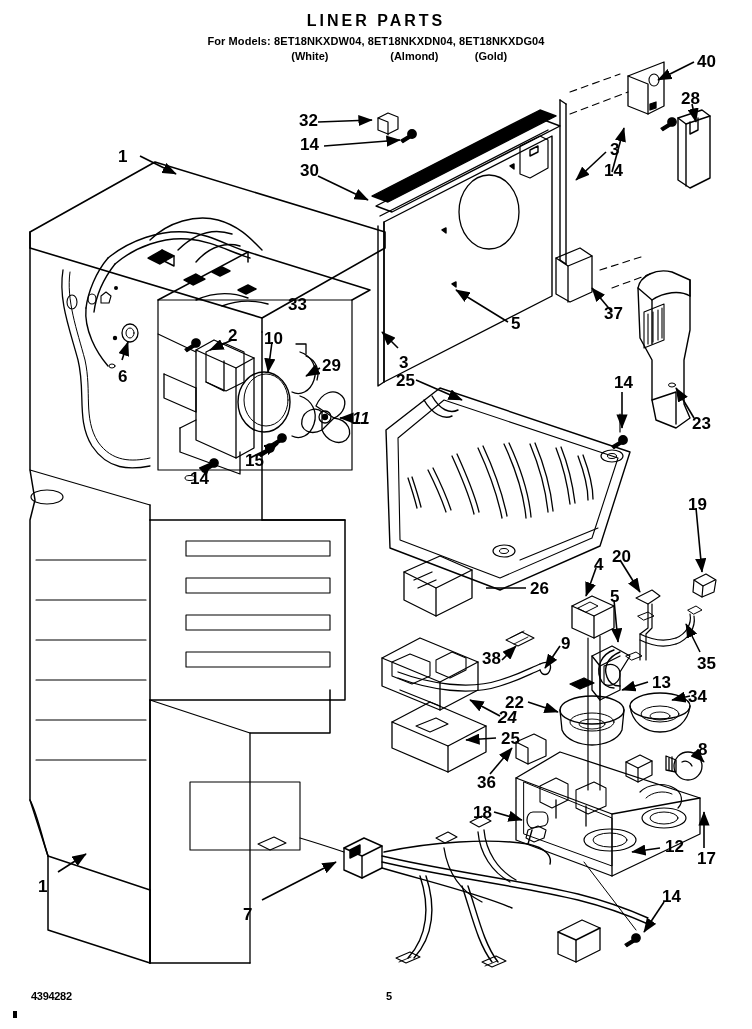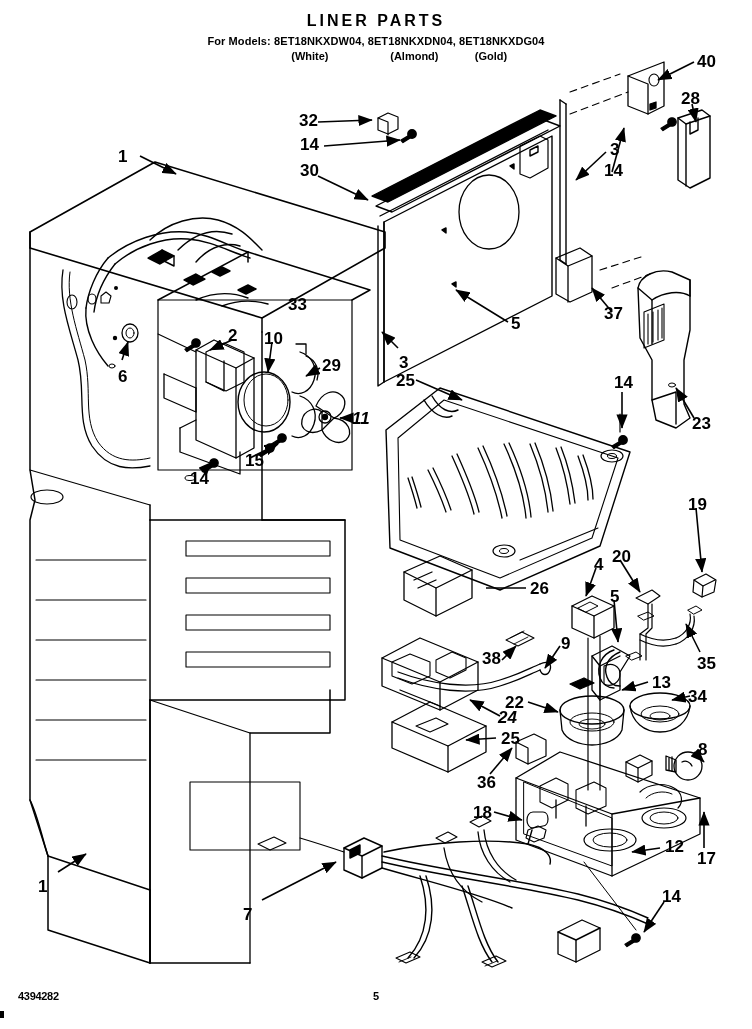--- a/index.html
+++ b/index.html
@@ -50,21 +50,21 @@
     font-weight: bold;
   }
   #colors-line span { display: inline-block; }
   #colors-line .c1 { width: 120px; text-align: right; }
   #colors-line .c2 { width: 110px; text-align: right; }
   #colors-line .c3 { width: 105px; text-align: center; }
 
   
   #footer {
     position: absolute;
-    left: 0;
+    left: 13px;
     bottom: 0;
     width: 624px;
     height: 44px;
   }
   #footer-partno {
     position: absolute;
     left: 18px;
     top: 5px;
     font-size: 11px;
     font-weight: bold;

